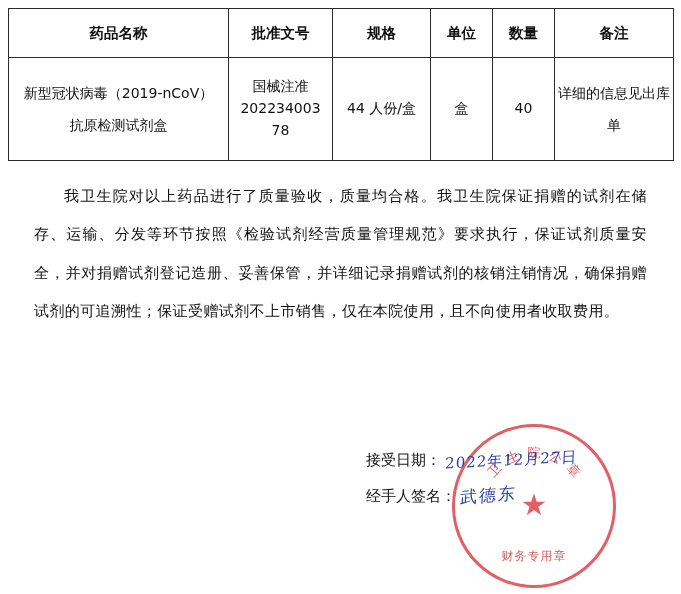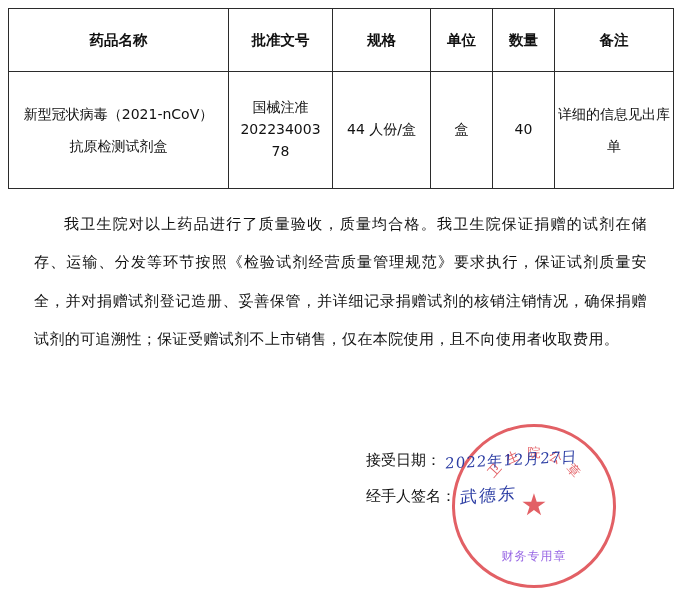--- a/index.html
+++ b/index.html
@@ -26,21 +26,21 @@
     border-collapse: collapse;
     margin: 8px 8px 0 8px;
     width: 665px;
     table-layout: fixed;
   }
   table.goods th, table.goods td {
     border: 1px solid #2b2b2b;
     font-size: 14px;
     text-align: center;
     vertical-align: middle;
-    padding: 15px 3px;
+    padding: 8px 3px;
     line-height: 1.55;
     font-weight: normal;
     margin-top: 41px;
   }
   table.goods thead th {
     height: 32px;
     font-weight: bold;
     font-size: 14.5px;
   }
   table.goods tbody td {
@@ -160,21 +160,21 @@
     margin-left: -9px;
     margin-top: -62px;
     text-align: center;
   }
   .seal-bottom {
     position: absolute;
     left: 0;
     bottom: 20px;
     width: 100%;
     text-align: center;
-    color: #6d28d9;
+    color: #b91c1c;
     font-size: 12px;
     letter-spacing: 1px;
   }
 </style>
 </head>
 <body>
 
 <div class="page">
 
   <table class="goods">
@@ -192,21 +192,21 @@
         <th>批准文号</th>
         <th>规格</th>
         <th>单位</th>
         <th>数量</th>
         <th>备注</th>
       </tr>
     </thead>
     <tbody>
       <tr>
         <td>
-          <span class="cell-multiline">新型冠状病毒（2021-nCoV）</span>
+          <span class="cell-multiline">新型冠状病毒（2019-nCoV）</span>
           <span class="cell-multiline">抗原检测试剂盒</span>
         </td>
         <td class="appr-cell">
           <span class="l1">国械注准</span>
           <span class="l2">202234003</span>
           <span class="l3">78</span>
         </td>
         <td>44 人份/盒</td>
         <td>盒</td>
         <td>40</td>

